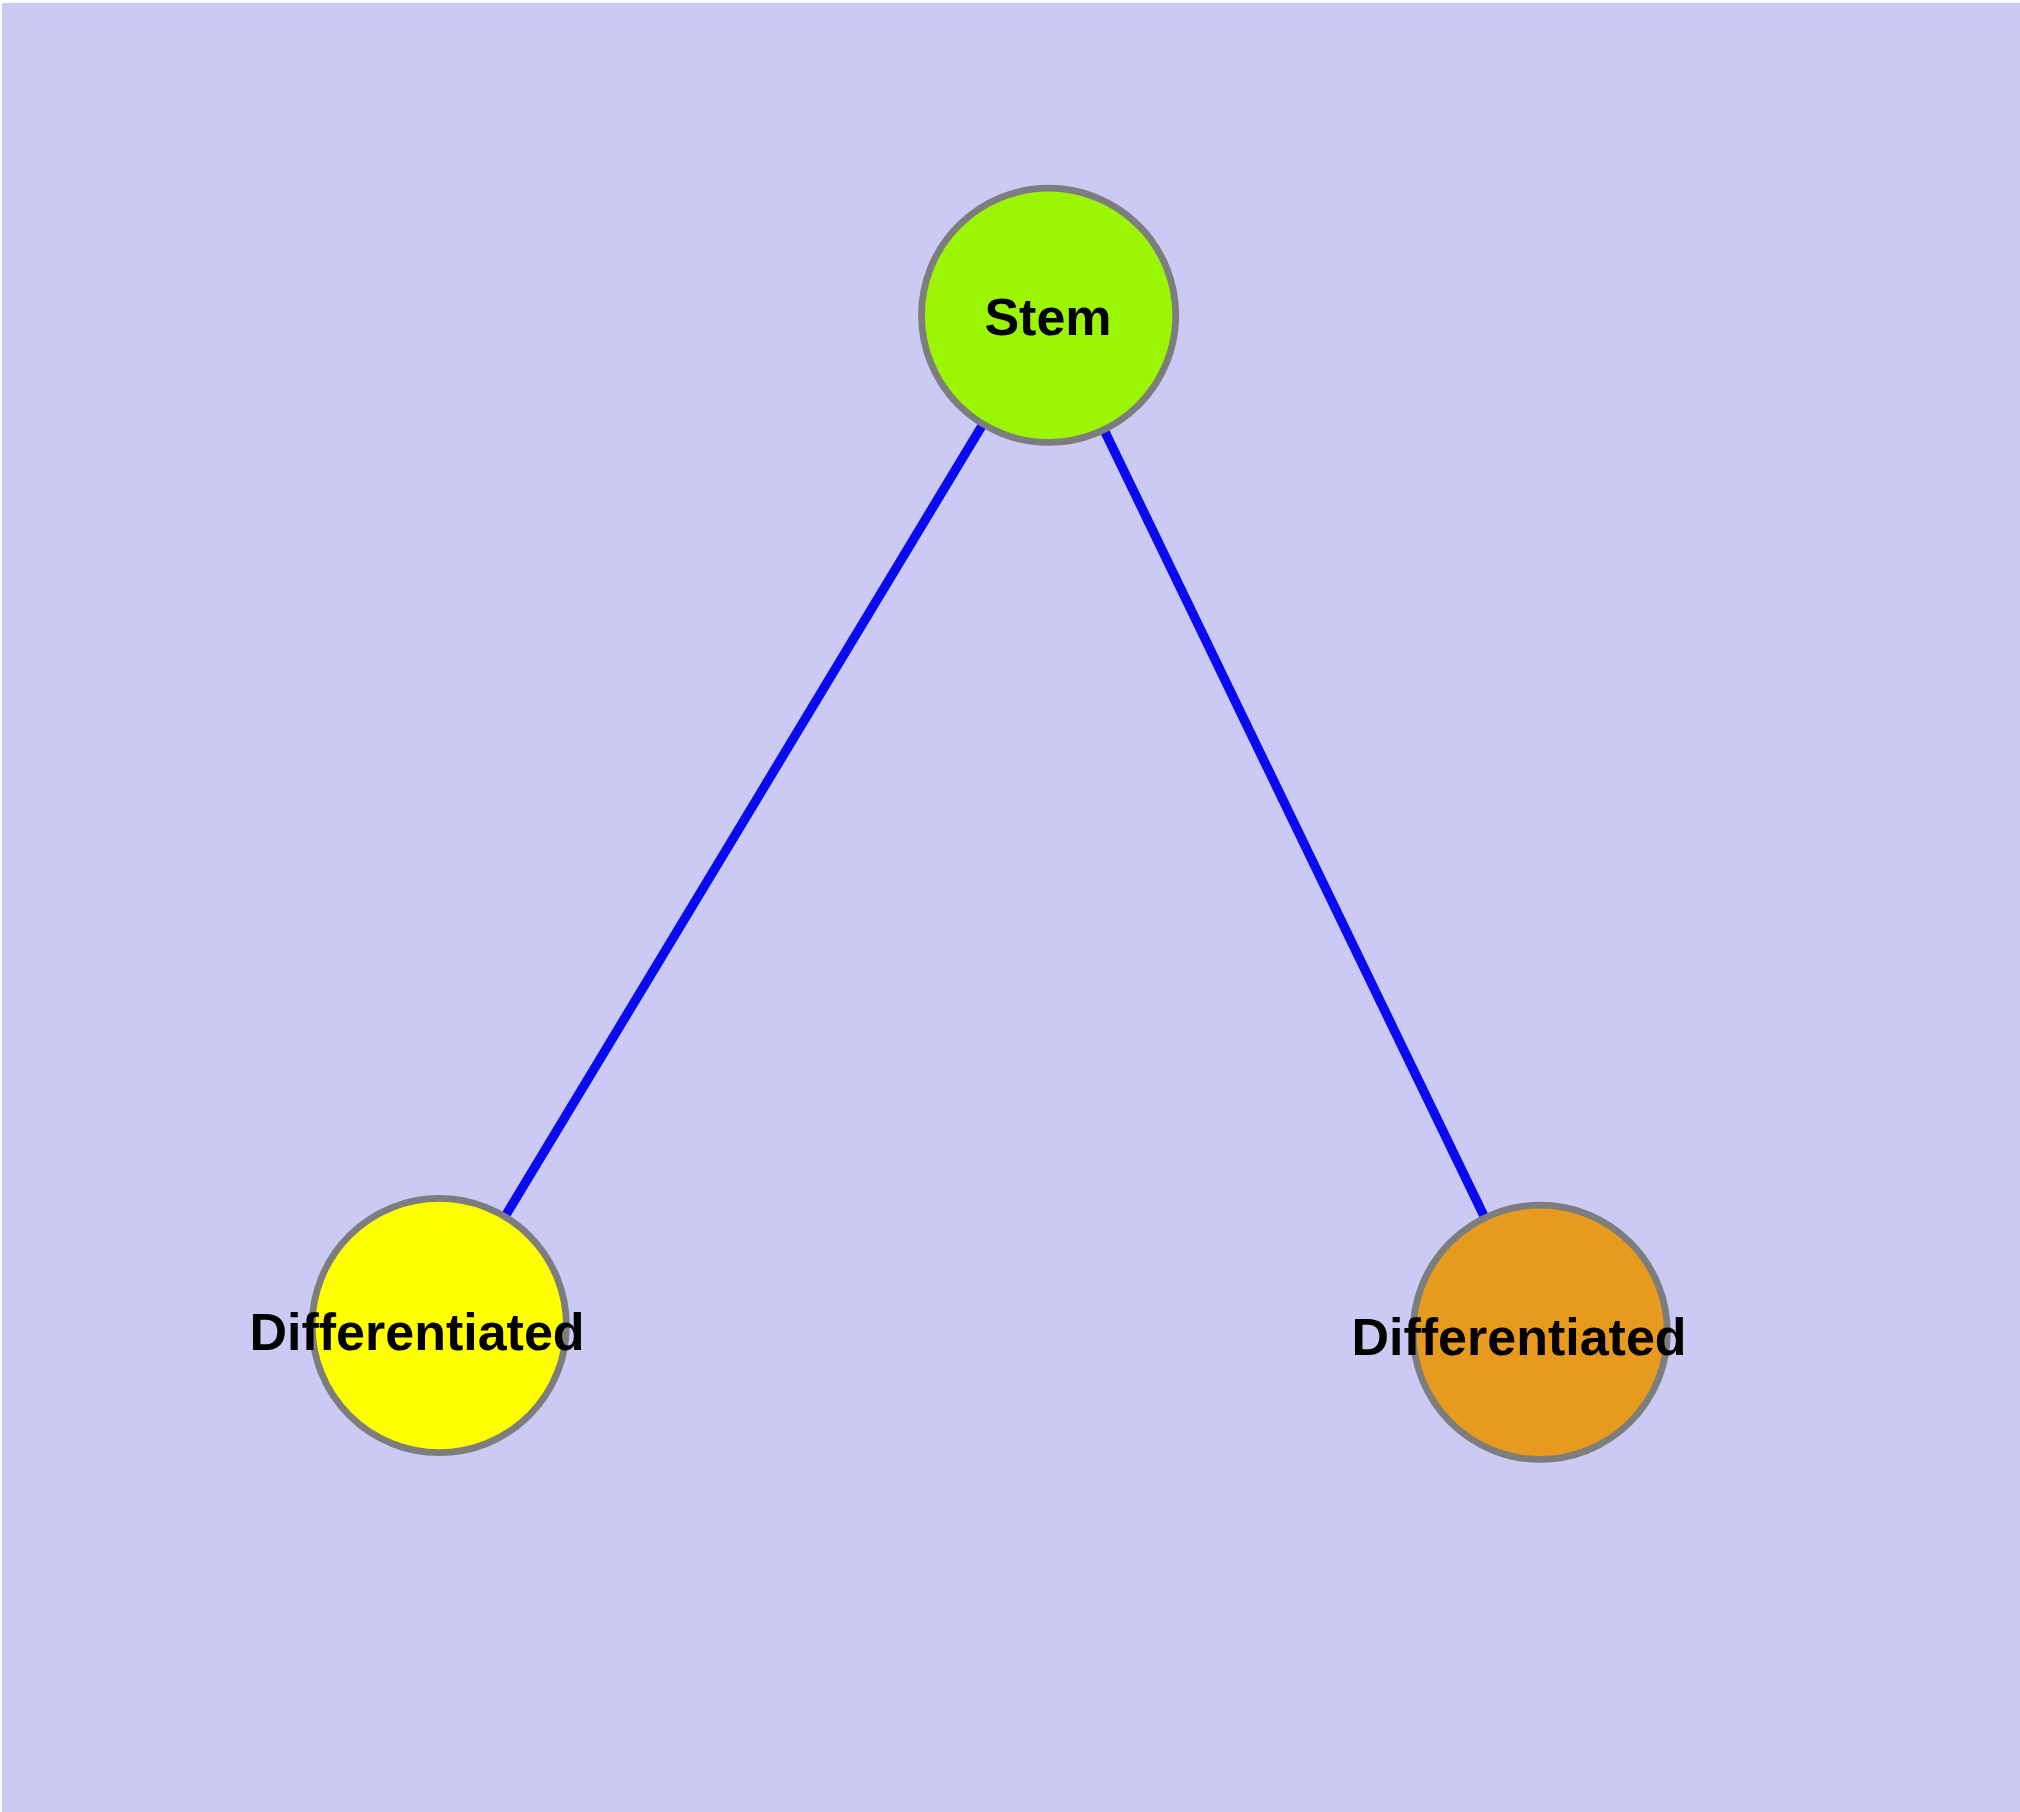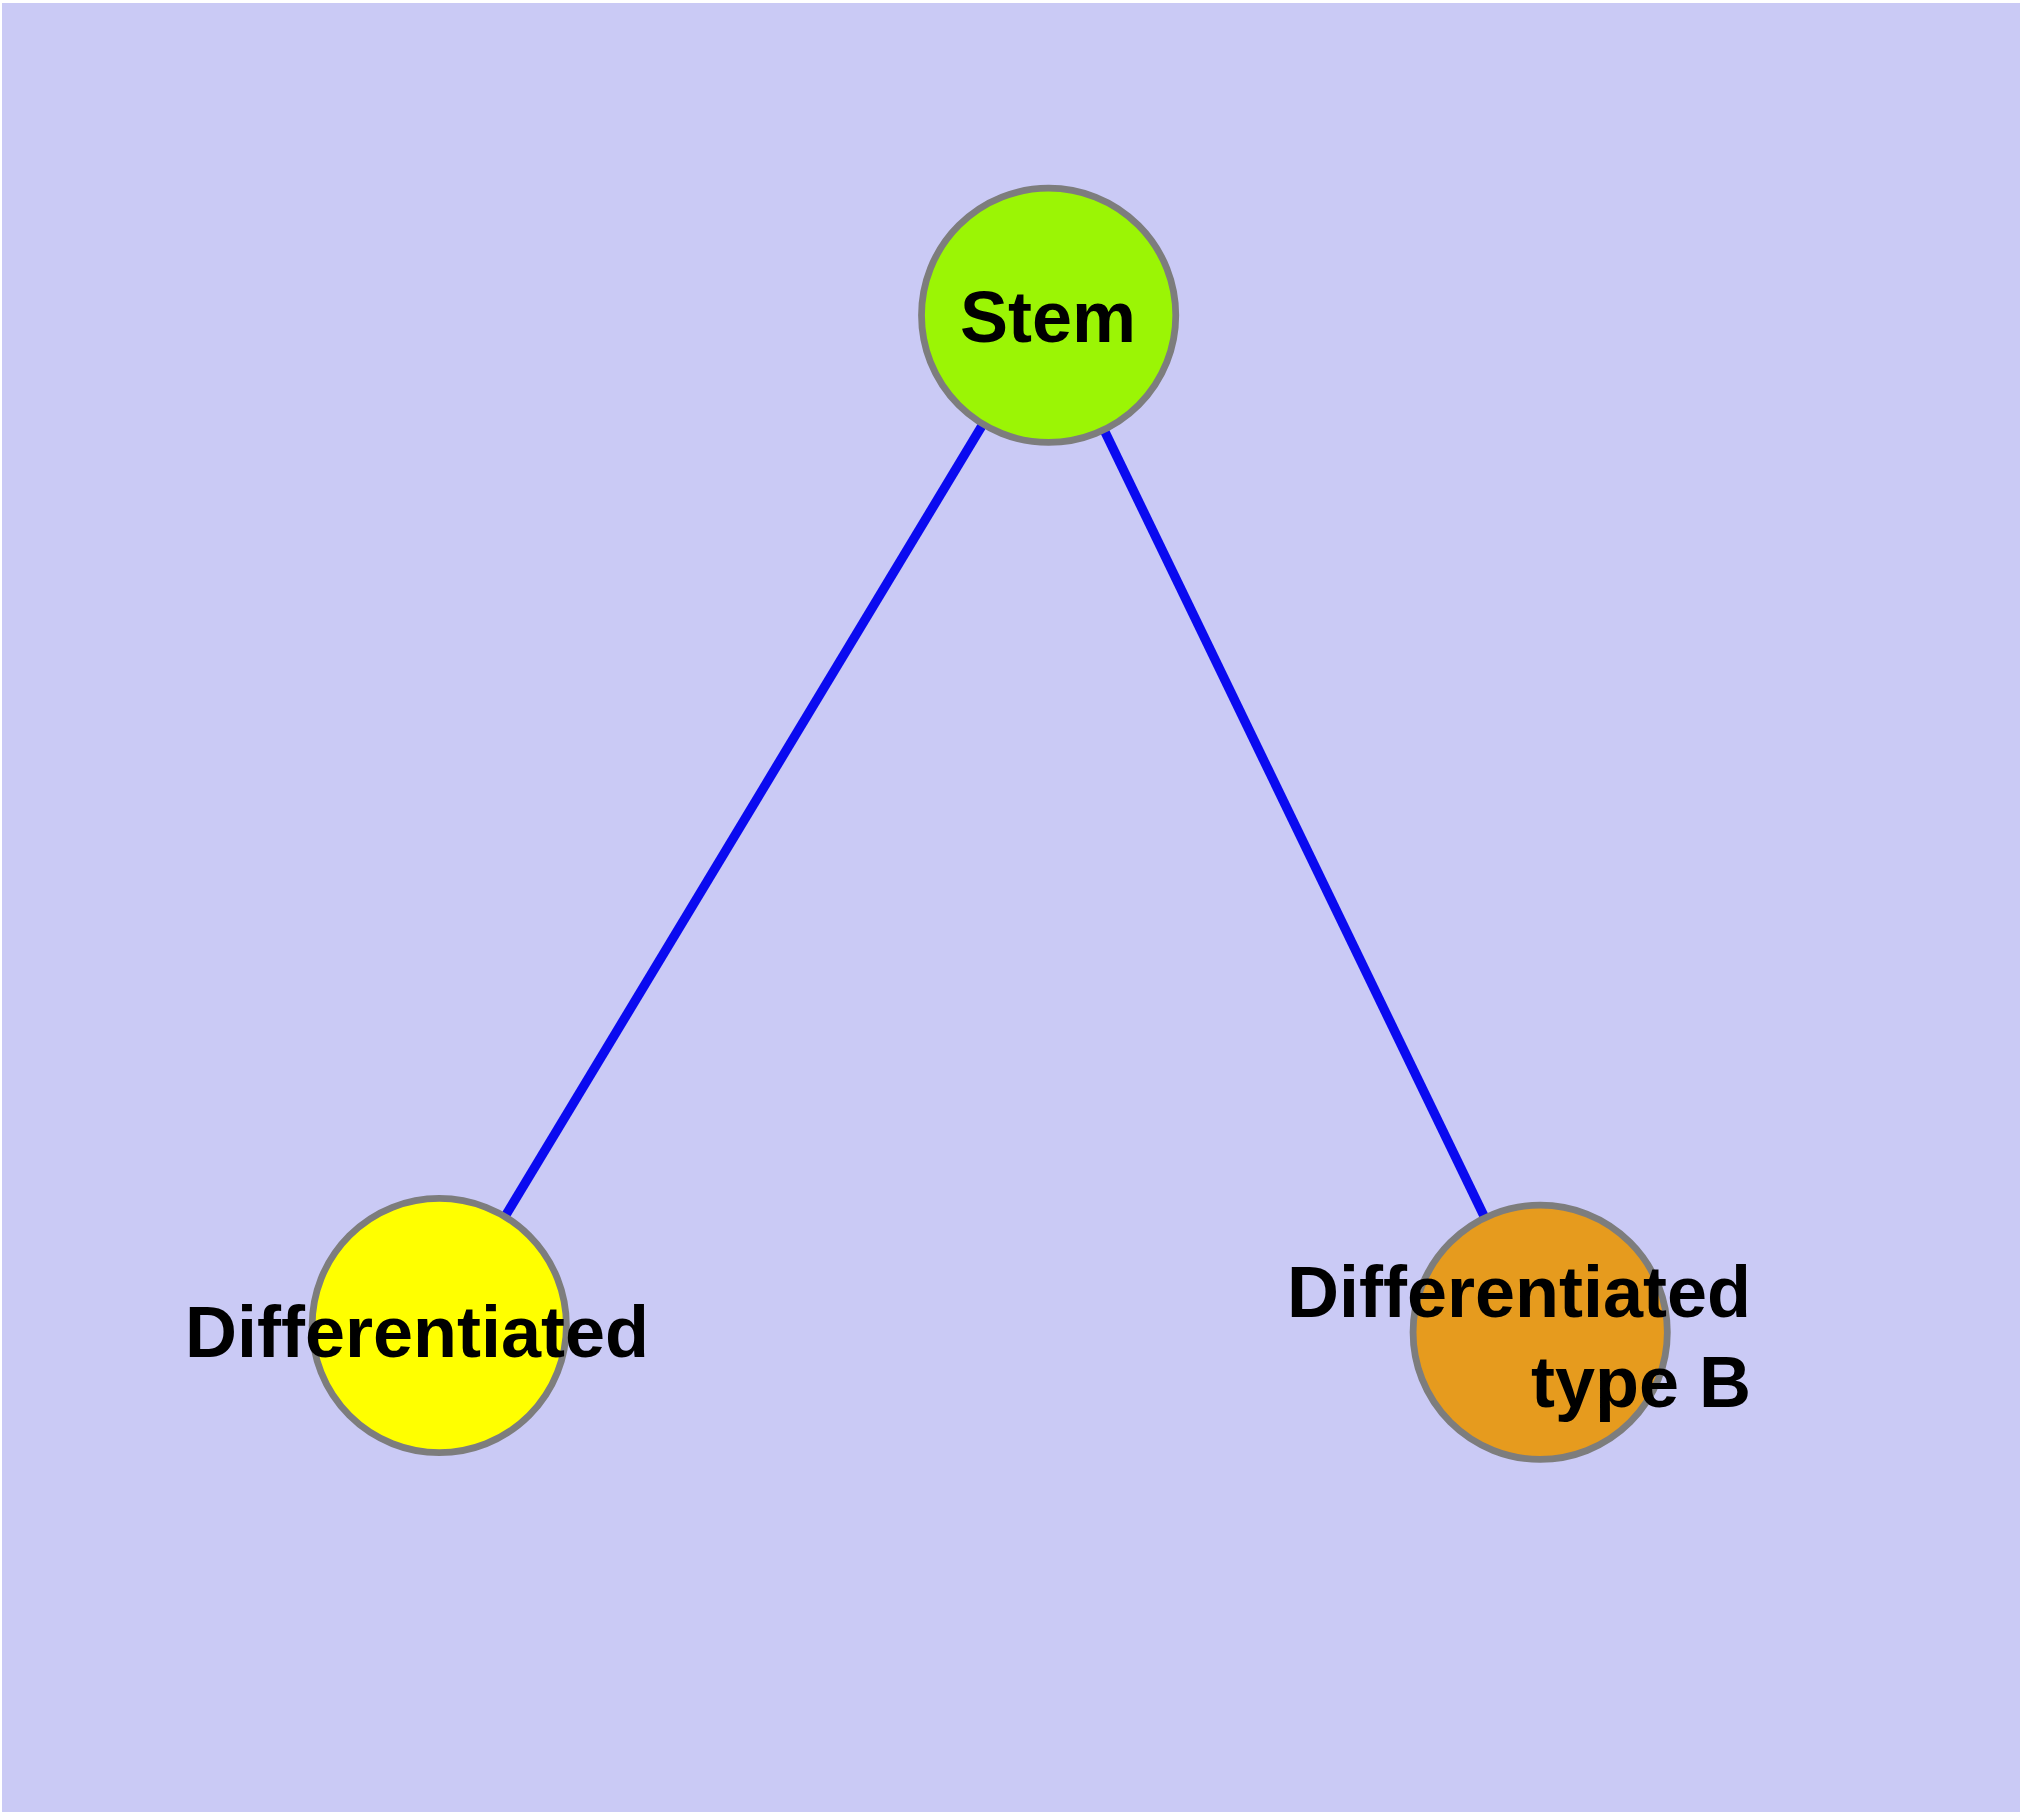--- a/index.html
+++ b/index.html
@@ -26,22 +26,22 @@
   svg.graph {
     position: absolute;
     left: 0;
     top: 0;
     width: 2021px;
     height: 1812px;
   }
   .node-label {
     position: absolute;
     transform: translate(-50%, -50%);
-    text-align: right;
-    font-size: 72px;
+    text-align: left;
+    font-size: 52px;
     line-height: 90px;
     font-weight: bold;
     white-space: nowrap;
     letter-spacing: 0;
   }
 </style>
 </head>
 <body>
 
 <div class="stage">
@@ -60,17 +60,16 @@
   <div class="node-label" style="left: 1048px; top: 317px; color: rgb(0, 0, 0);">
     <div>Stem</div>
   </div>
 
   <div class="node-label" style="left: 417px; top: 1332px; color: rgb(0, 0, 0);">
     <div>Differentiated</div>
   </div>
 
   <div class="node-label" style="left: 1519px; top: 1337px; color: rgb(0, 0, 0);">
     <div>Differentiated</div>
-    <div>type B</div>
   </div>
 
 </div>
 
 
 </body></html>

